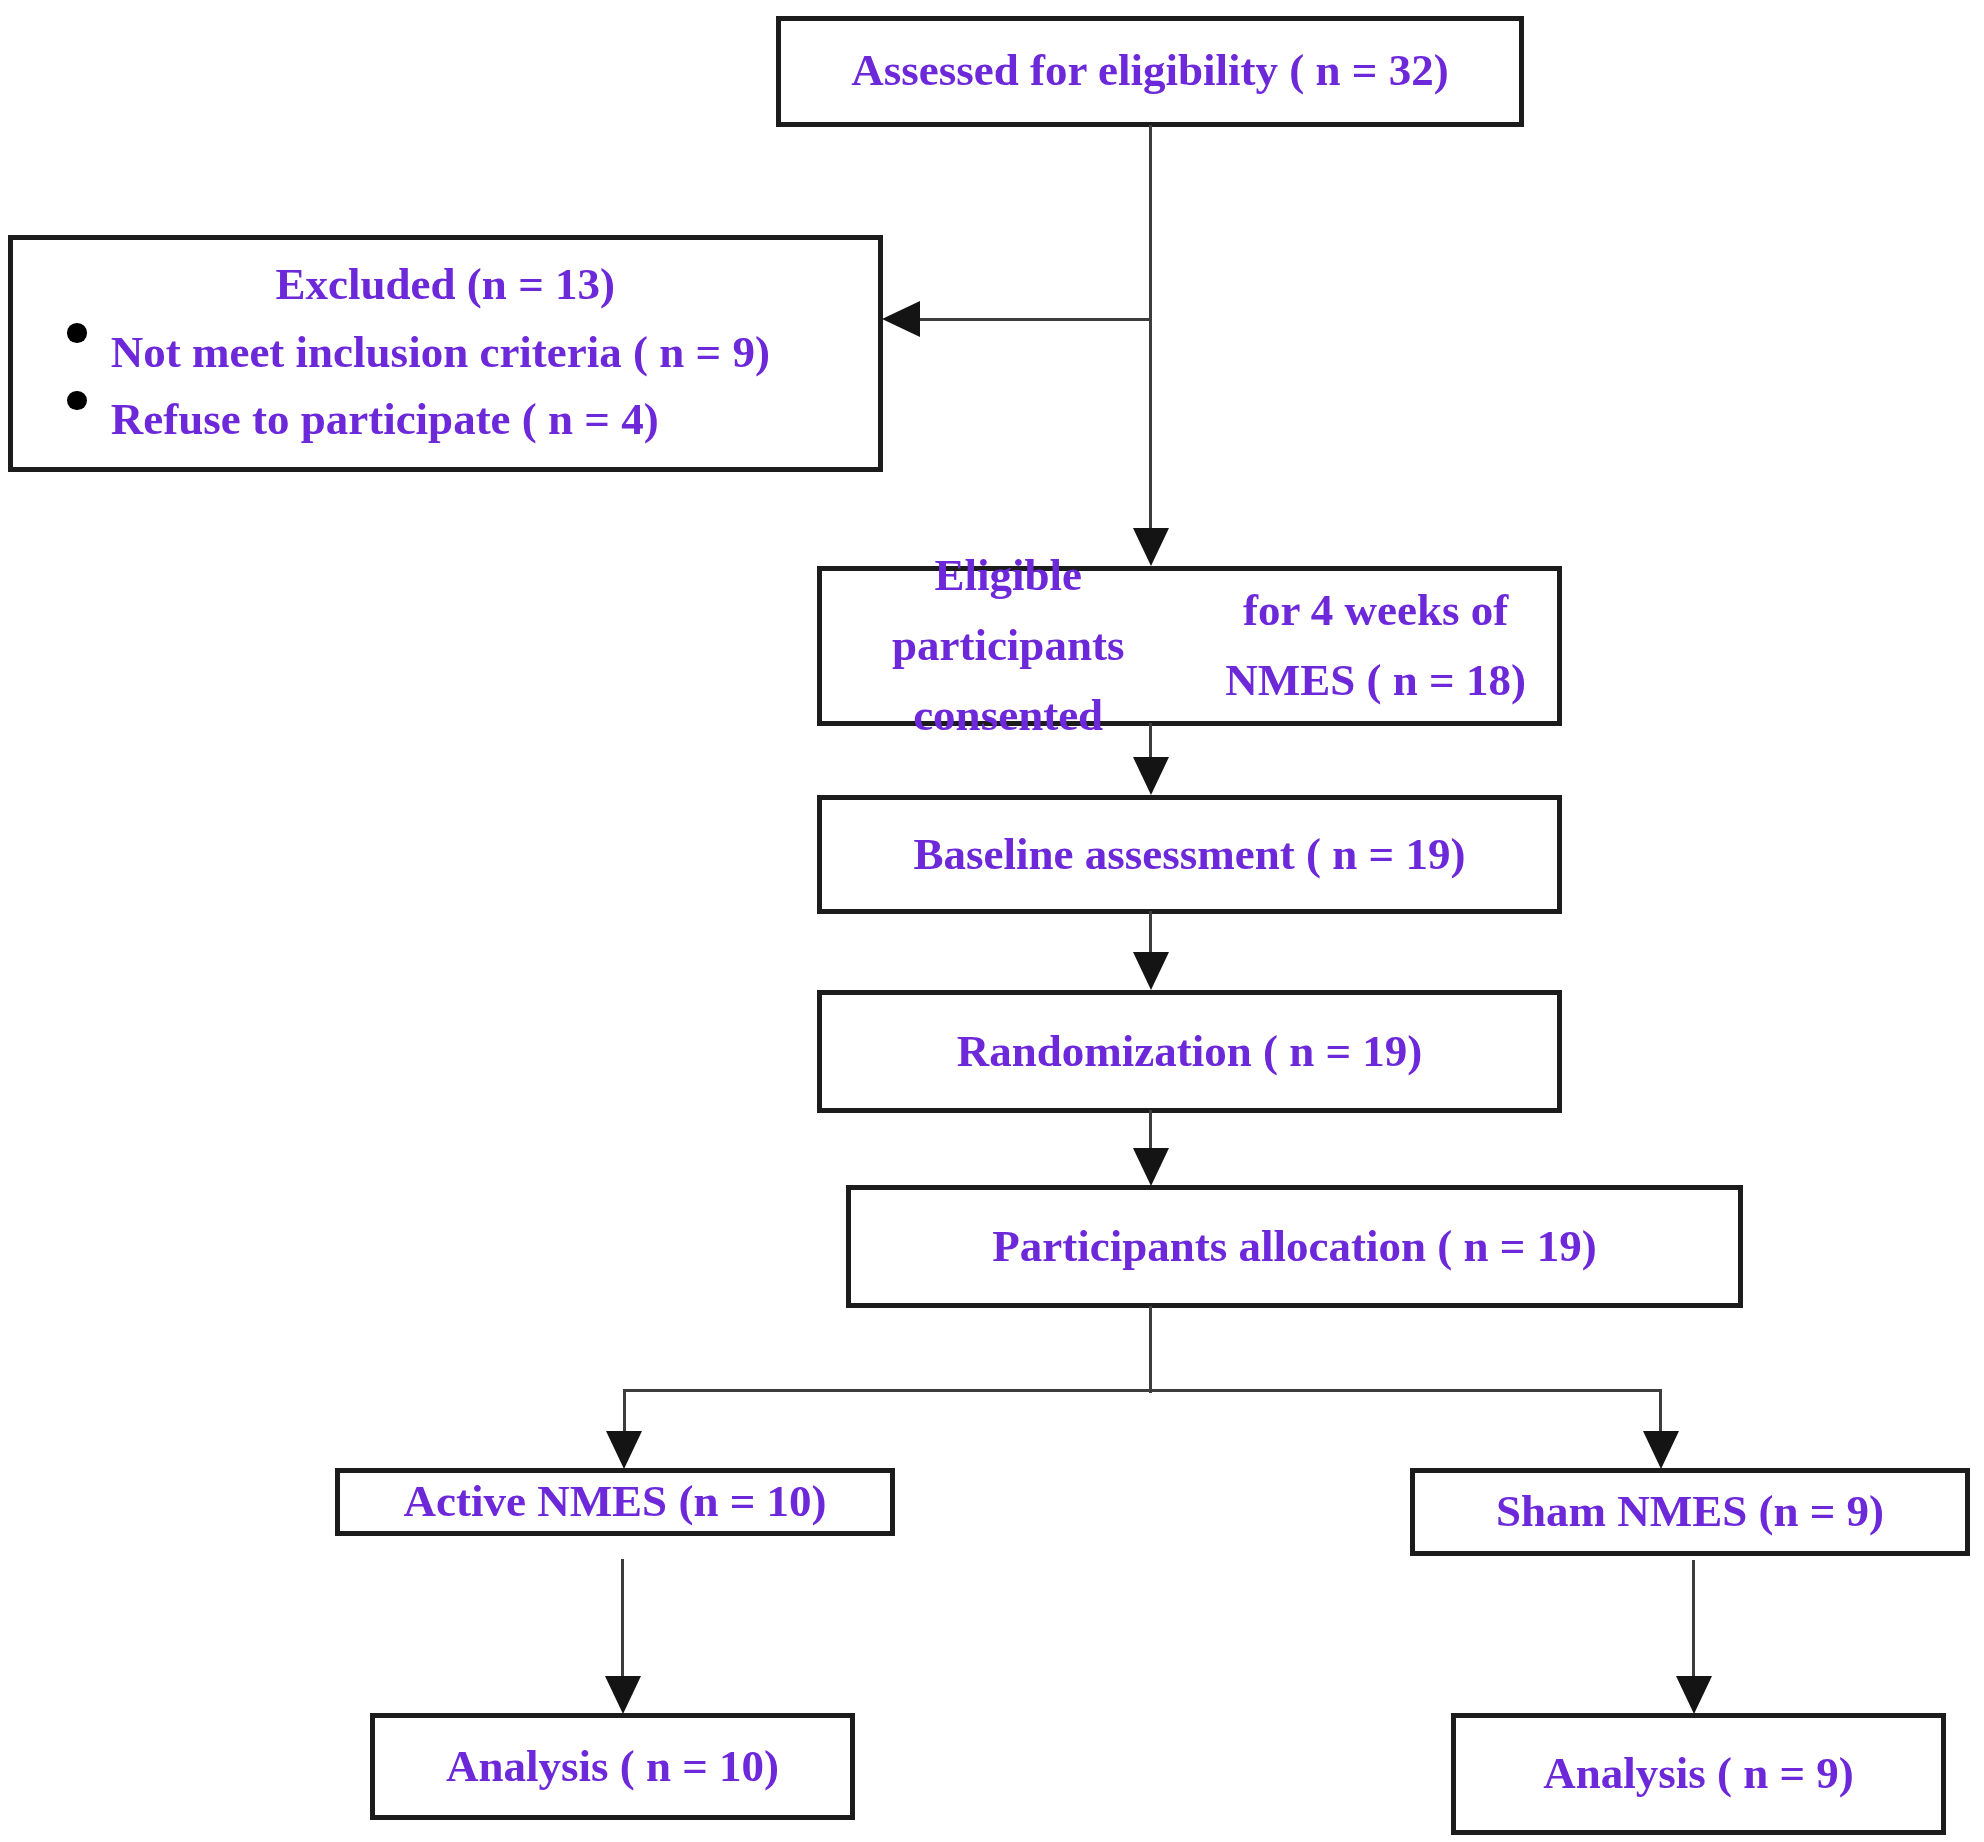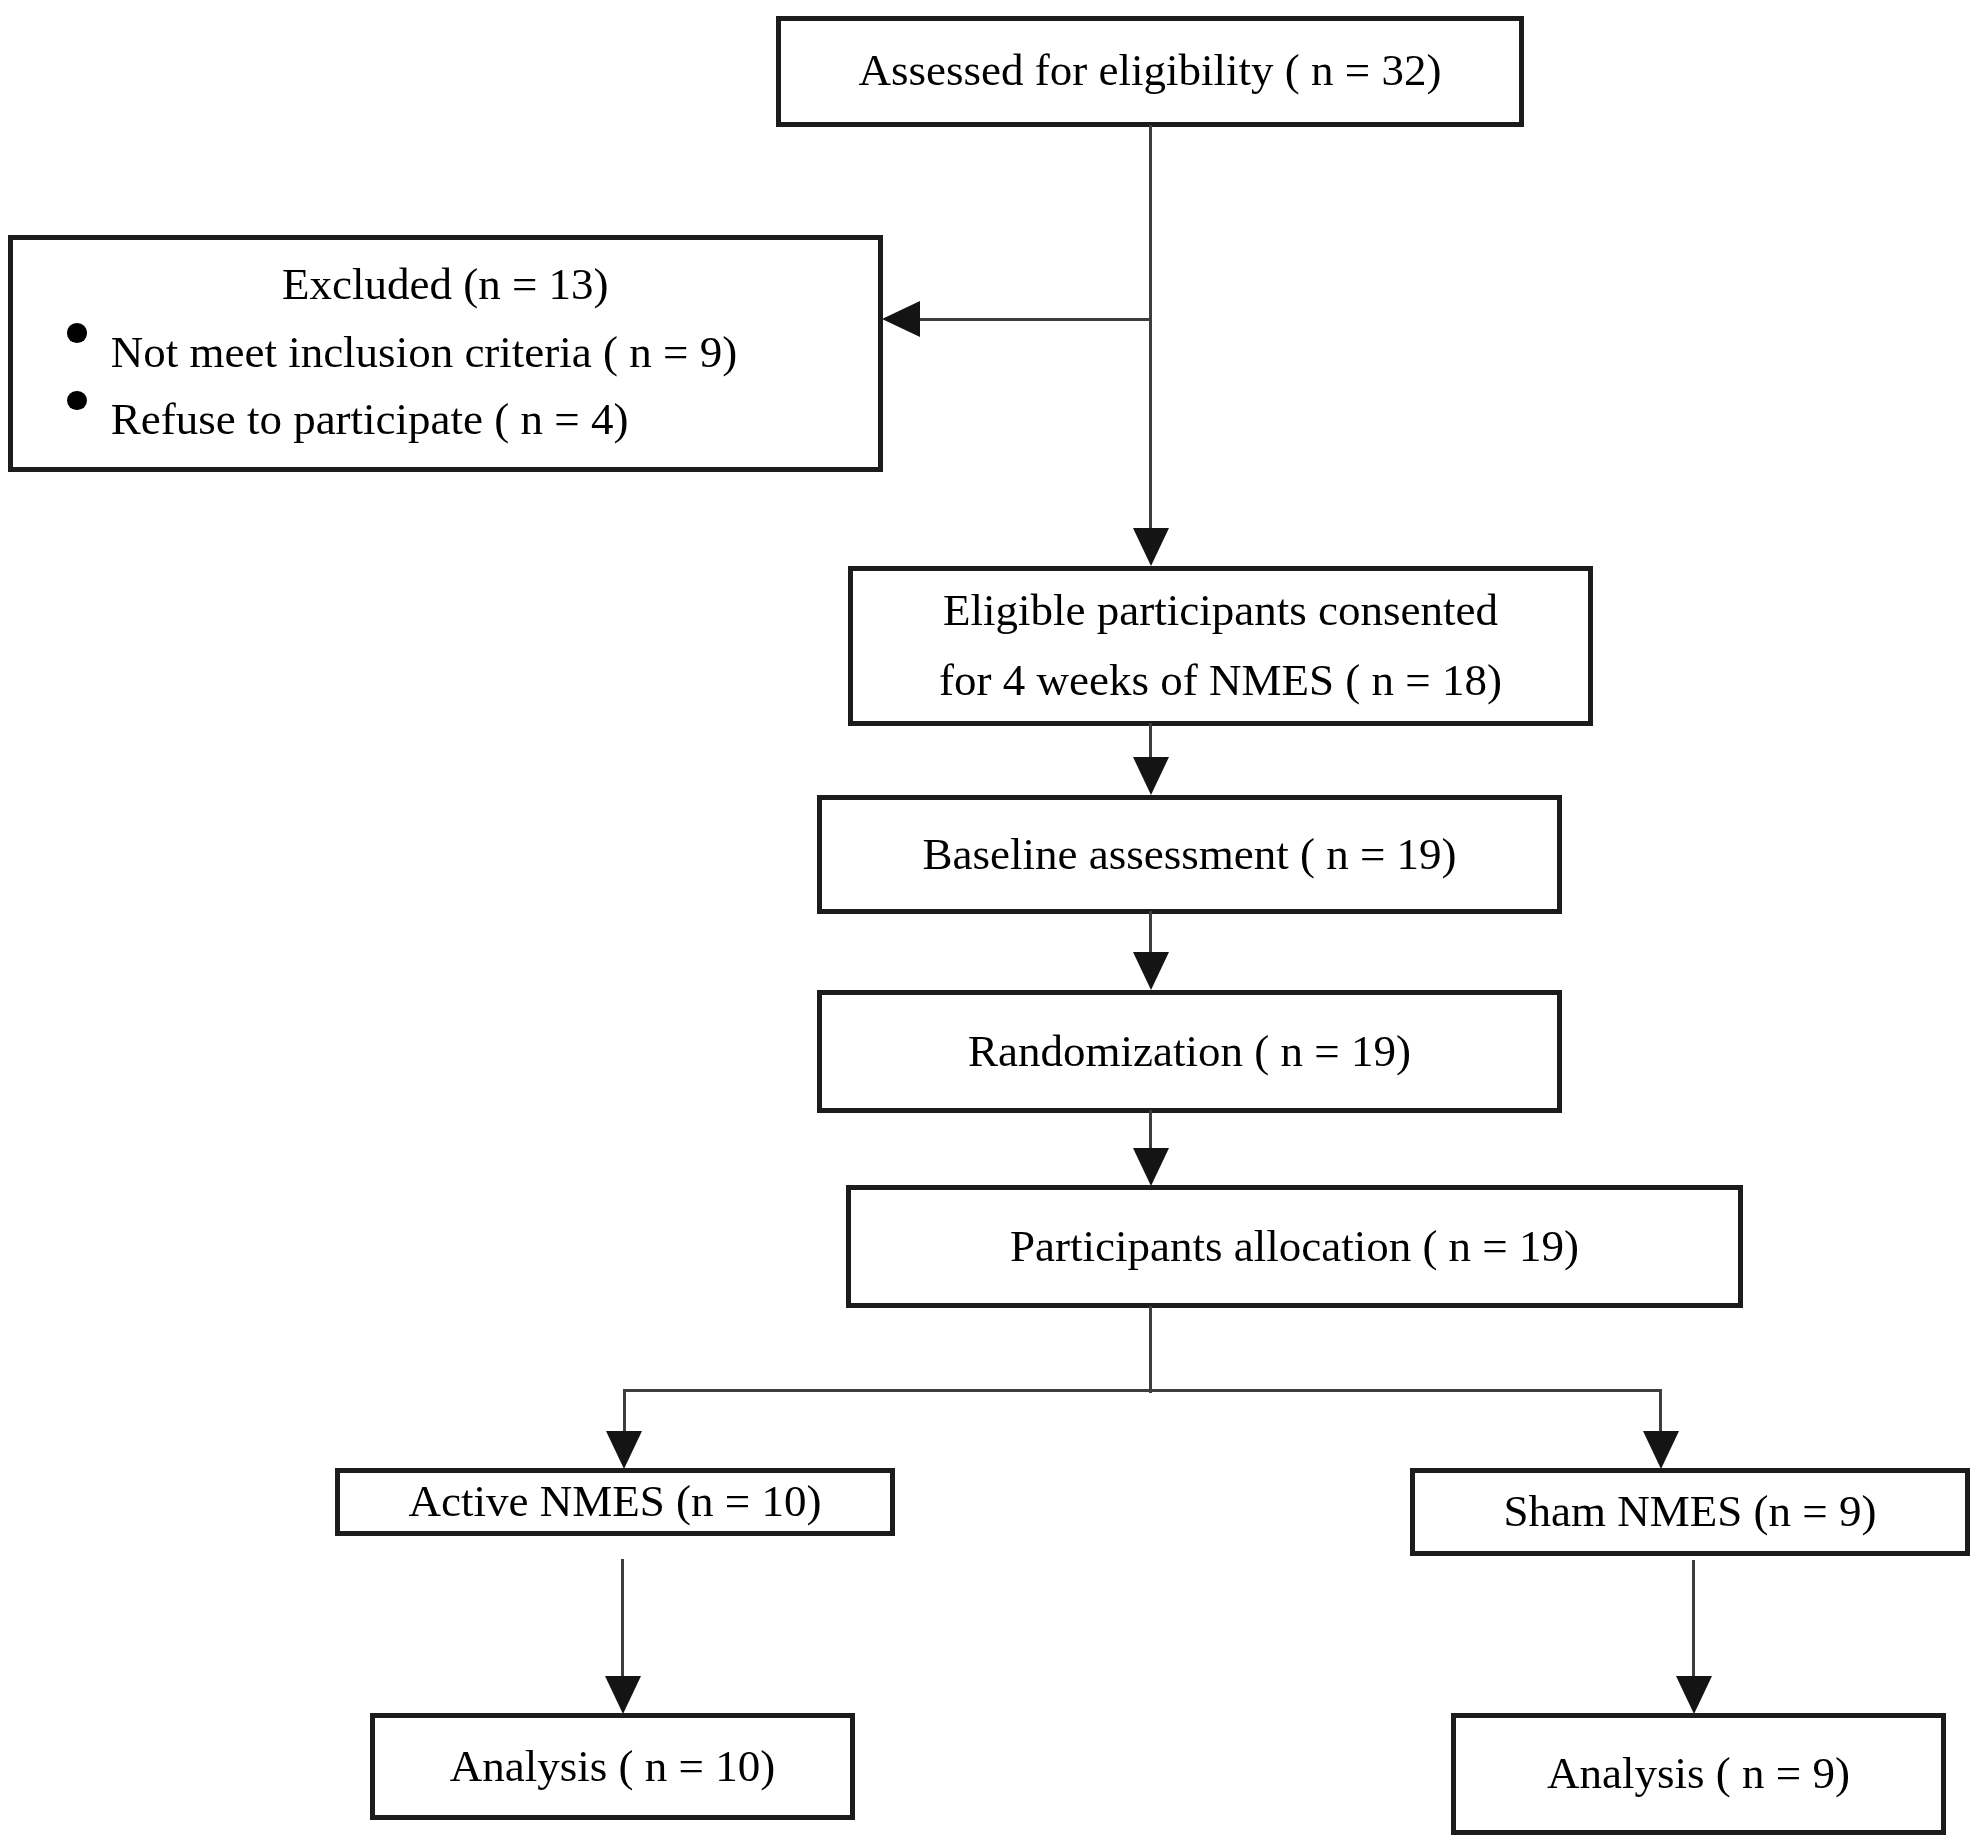--- a/index.html
+++ b/index.html
@@ -20,26 +20,26 @@
     position: absolute;
     box-sizing: border-box;
     border: 5.5px solid #1c1c1c;
     background: #ffffff;
     display: flex;
     align-items: center;
     justify-content: center;
     text-align: center;
     font-size: 45px;
     line-height: 1.45;
-    color: #000000;
+    color: #6d28d9;
+    font-weight: bold;
   }
   .box.multiline {
-    flex-direction: column;
+    flex-direction: row;
     line-height: 1.55;
-    margin-left: 31px;
   }
   
   .box.block {
     display: block;
     text-align: left;
     padding: 11px 20.3px 0 20.3px;
     margin-top: 36px;
   }
   .ex-title {
     text-align: center;

